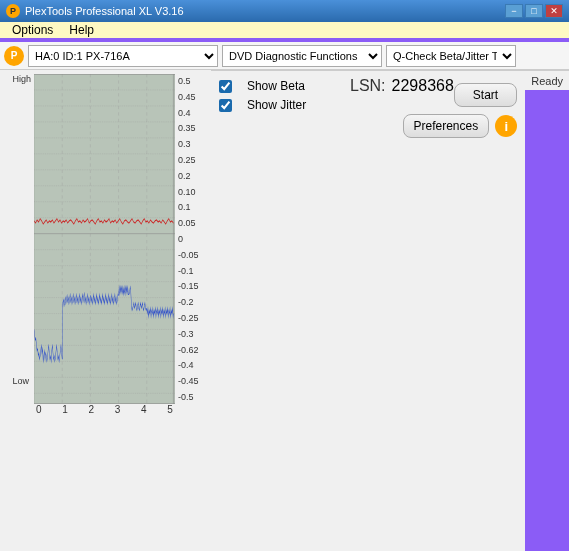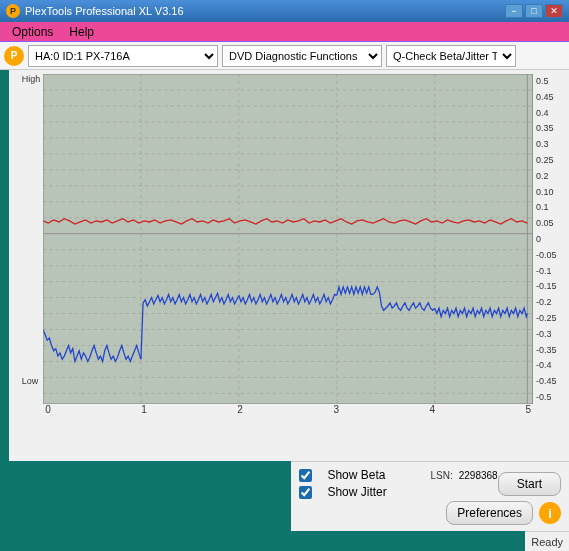--- a/index.html
+++ b/index.html
@@ -54,22 +54,22 @@
       color: white;
       font-size: 9px;
       cursor: pointer;
       display: flex;
       align-items: center;
       justify-content: center;
     }
     .title-bar-btn.close-btn { background: #c04040; }
 
     .menu-bar {
-      background: #ec4899;
-      border-bottom: 1px solid #8b5cf6;
+      background: #fef9c3;
+      border-bottom: 4px solid #8b5cf6;
       height: 20px;
       display: flex;
       align-items: center;
       padding: 0 4px;
     }
     .menu-item {
       padding: 2px 8px;
       cursor: pointer;
       font-size: 12px;
     }
@@ -101,24 +101,23 @@
       border: 1px solid #aaa;
       background: white;
       padding: 1px 2px;
     }
     .toolbar select:first-of-type { width: 190px; }
     .toolbar select:nth-of-type(2) { width: 160px; }
     .toolbar select:nth-of-type(3) { width: 130px; }
 
     .main-area {
       display: flex;
-      flex-direction: column;
-      background: #0f766e;
+      flex-direction: row;
+      background: #8b5cf6;
       height: calc(551px - 22px - 20px - 28px);
-      align-items: flex-end;
     }
 
     .chart-container {
       flex: 1;
       background: #f0f0f0;
       padding: 4px 4px 0 4px;
       position: relative;
     }
     .chart-wrapper {
       display: flex;
@@ -206,21 +205,21 @@
     }
     .checkbox-row input[type="checkbox"] {
       accent-color: #1a6aad;
       width: 13px;
       height: 13px;
     }
     .lsn-area {
       display: flex;
       align-items: center;
       gap: 6px;
-      font-size: 10px;
+      font-size: 16px;
       margin-left: 30px;
     }
     .lsn-label { color: #333; }
     .lsn-value { font-weight: normal; }
     .start-btn {
       background: linear-gradient(to bottom, #f5f5f5, #ddd);
       border: 1px solid #aaa;
       border-radius: 8px;
       padding: 3px 18px;
       font-size: 12px;
@@ -411,21 +410,21 @@
         <span>0.10</span>
         <span>0.1</span>
         <span>0.05</span>
         <span>0</span>
         <span>-0.05</span>
         <span>-0.1</span>
         <span>-0.15</span>
         <span>-0.2</span>
         <span>-0.25</span>
         <span>-0.3</span>
-        <span>-0.35</span>
+        <span>-0.62</span>
         <span>-0.4</span>
         <span>-0.45</span>
         <span>-0.5</span>
       </div>
     </div>
 
     <div class="x-axis-row">
       <div class="x-axis">
         <span>0</span>
         <span>1</span>

